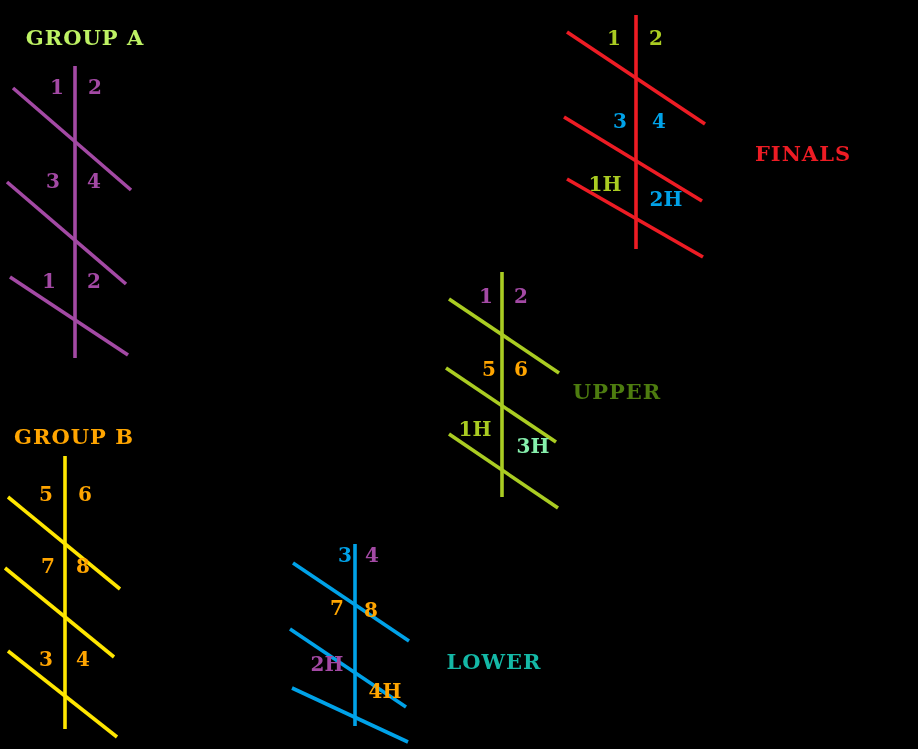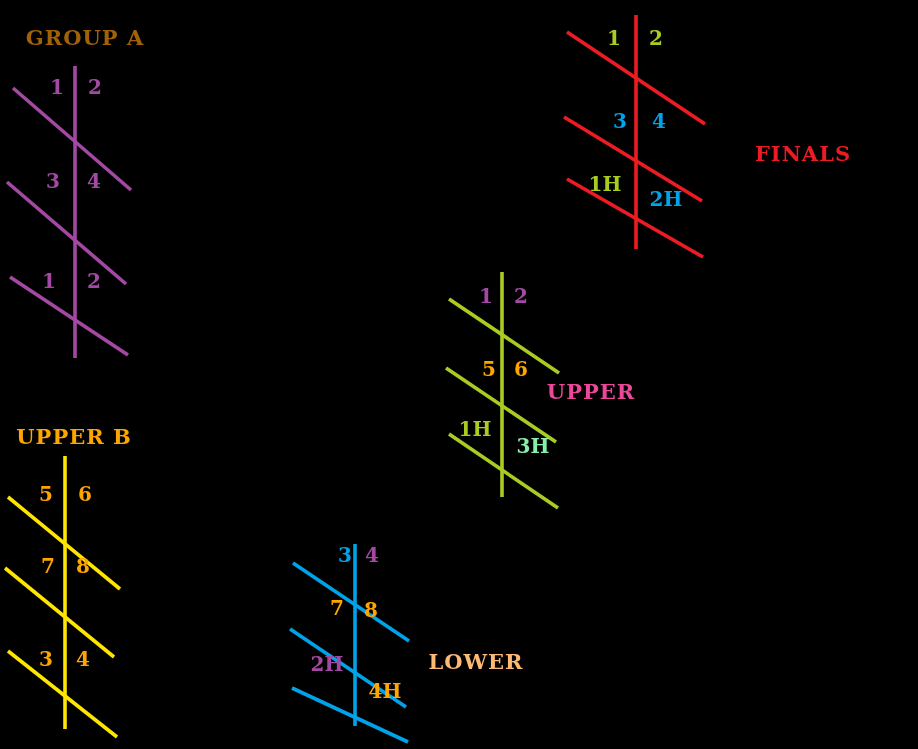--- a/index.html
+++ b/index.html
@@ -65,49 +65,49 @@
       <line x1="502" y1="272" x2="502" y2="497" stroke="#AACC22" stroke-width="3.6"></line>
       <line x1="449" y1="299" x2="559" y2="373" stroke="#AACC22" stroke-width="3.6"></line>
       <line x1="446" y1="368" x2="556" y2="442" stroke="#AACC22" stroke-width="3.6"></line>
       <line x1="449" y1="434" x2="558" y2="508" stroke="#AACC22" stroke-width="3.6"></line>
       <line x1="355" y1="544" x2="355" y2="726" stroke="#00A2E8" stroke-width="3.6"></line>
       <line x1="293" y1="563" x2="409" y2="641" stroke="#00A2E8" stroke-width="3.6"></line>
       <line x1="290" y1="629" x2="406" y2="707" stroke="#00A2E8" stroke-width="3.6"></line>
       <line x1="292" y1="688" x2="408" y2="742" stroke="#00A2E8" stroke-width="3.6"></line>
     </svg>
   <div id="labels">
-      <div class="title" style="left: 85px; top: 37px; color: #a16207;">GROUP A</div>
+      <div class="title" style="left: 85px; top: 37px; color: #bef264;">GROUP A</div>
       <div class="seed" style="left: 57px; top: 87px; color: rgb(163, 73, 164);">1</div>
       <div class="seed" style="left: 95px; top: 87px; color: rgb(163, 73, 164);">2</div>
       <div class="seed" style="left: 53px; top: 181px; color: rgb(163, 73, 164);">3</div>
       <div class="seed" style="left: 94px; top: 181px; color: rgb(163, 73, 164);">4</div>
       <div class="seed" style="left: 49px; top: 281px; color: rgb(163, 73, 164);">1</div>
       <div class="seed" style="left: 94px; top: 281px; color: rgb(163, 73, 164);">2</div>
-      <div class="title" style="left: 74px; top: 436px; color: rgb(255, 165, 0);">UPPER B</div>
+      <div class="title" style="left: 74px; top: 436px; color: rgb(255, 165, 0);">GROUP B</div>
       <div class="seed" style="left: 46px; top: 494px; color: rgb(255, 165, 0);">5</div>
       <div class="seed" style="left: 85px; top: 494px; color: rgb(255, 165, 0);">6</div>
       <div class="seed" style="left: 48px; top: 566px; color: rgb(255, 165, 0);">7</div>
       <div class="seed" style="left: 83px; top: 566px; color: rgb(255, 165, 0);">8</div>
       <div class="seed" style="left: 46px; top: 659px; color: rgb(255, 165, 0);">3</div>
       <div class="seed" style="left: 83px; top: 659px; color: rgb(255, 165, 0);">4</div>
       <div class="title" style="left: 803px; top: 153px; color: rgb(237, 28, 36);">FINALS</div>
       <div class="seed" style="left: 614px; top: 38px; color: rgb(170, 204, 34);">1</div>
       <div class="seed" style="left: 656px; top: 38px; color: rgb(170, 204, 34);">2</div>
       <div class="seed" style="left: 620px; top: 121px; color: rgb(0, 162, 232);">3</div>
       <div class="seed" style="left: 659px; top: 121px; color: rgb(0, 162, 232);">4</div>
       <div class="seed" style="left: 605px; top: 184px; color: rgb(170, 204, 34);">1H</div>
       <div class="seed" style="left: 666px; top: 199px; color: rgb(0, 162, 232);">2H</div>
-      <div class="title" style="left: 591px; top: 391px; color: #ec4899;">UPPER</div>
+      <div class="title" style="left: 617px; top: 391px; color: #4d7c0f;">UPPER</div>
       <div class="seed" style="left: 486px; top: 296px; color: rgb(163, 73, 164);">1</div>
       <div class="seed" style="left: 521px; top: 296px; color: rgb(163, 73, 164);">2</div>
       <div class="seed" style="left: 489px; top: 369px; color: rgb(255, 165, 0);">5</div>
       <div class="seed" style="left: 521px; top: 369px; color: rgb(255, 165, 0);">6</div>
       <div class="seed" style="left: 475px; top: 429px; color: rgb(170, 204, 34);">1H</div>
       <div class="seed" style="left: 533px; top: 446px; color: #86efac;">3H</div>
-      <div class="title" style="left: 476px; top: 661px; color: #fdba74;">LOWER</div>
+      <div class="title" style="left: 494px; top: 661px; color: #14b8a6;">LOWER</div>
       <div class="seed" style="left: 345px; top: 555px; color: rgb(0, 162, 232);">3</div>
       <div class="seed" style="left: 372px; top: 555px; color: rgb(163, 73, 164);">4</div>
       <div class="seed" style="left: 337px; top: 608px; color: rgb(255, 165, 0);">7</div>
       <div class="seed" style="left: 371px; top: 610px; color: rgb(255, 165, 0);">8</div>
       <div class="seed" style="left: 327px; top: 664px; color: rgb(163, 73, 164);">2H</div>
       <div class="seed" style="left: 385px; top: 691px; color: rgb(255, 165, 0); text-align: center;">4H</div>
     </div>
 </div>
 
 </body></html>

